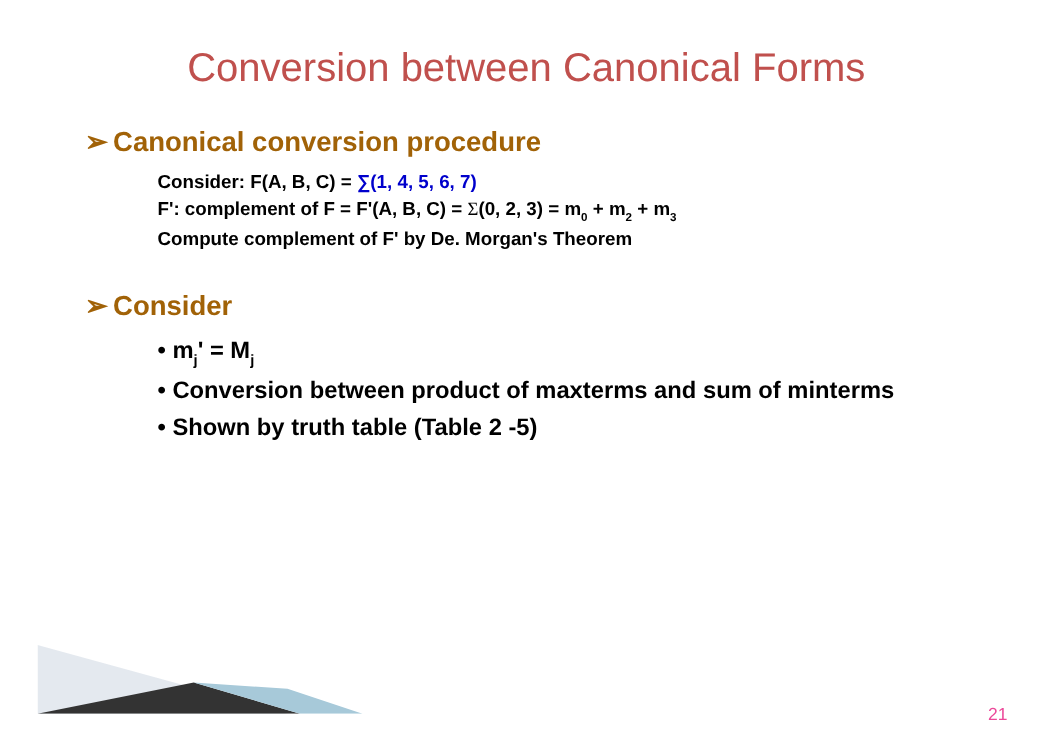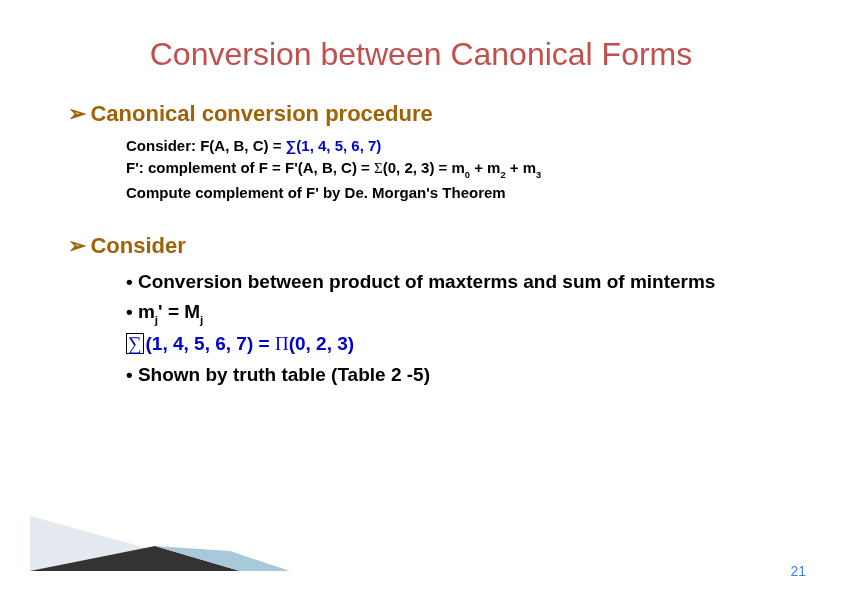--- a/index.html
+++ b/index.html
@@ -84,21 +84,21 @@
     font-weight: bold;
   }
   .summary-block .line { margin-bottom: 1px; }
   .spacer { height: 22px; }
   .blue-formula { color: #0000cc; }
   .page-num {
     position: absolute;
     right: 36px;
     bottom: 16px;
     font-size: 14px;
-    color: #3b82f6;
+    color: #ec4899;
   }
   
   .deco {
     position: absolute;
     left: 30px;
     bottom: 24px;
     width: 280px;
     height: 55px;
     pointer-events: none;
   }
@@ -123,27 +123,24 @@
   <div class="line">Compute complement of F' by De. Morgan's Theorem</div>
 </div>
 
 <div class="spacer"></div>
 
 <div class="section-head">
   <span class="arrow">➢</span><span>Consider</span>
 </div>
 
 <div class="summary-block">
-  <div class="line">• Conversion between product of maxterms and sum of minterms</div>
   <div class="line">
     <span>• m</span><sub>j</sub><span>' = M</span><sub>j</sub>
   </div>
-  <div class="line blue-formula">
-    <span class="sum-box">∑</span><span>(1, 4, 5, 6, 7) =    </span><span class="pi-plain">Π</span><span>(0, 2, 3)</span>
-  </div>
+  <div class="line">• Conversion between product of maxterms and sum of minterms</div>
   <div class="line">• Shown by truth table (Table 2 -5)</div>
 </div>
 
 <svg class="deco" viewBox="0 0 280 55" preserveAspectRatio="none">
   <polygon points="0,0 0,55 200,55" fill="#1f497d" opacity="0.12"></polygon>
   <polygon points="0,55 210,55 125,30" fill="#333333"></polygon>
   <polygon points="125,30 210,55 260,55 200,35" fill="#a7c9d9"></polygon>
 </svg>
 
 <div class="page-num">21</div>

